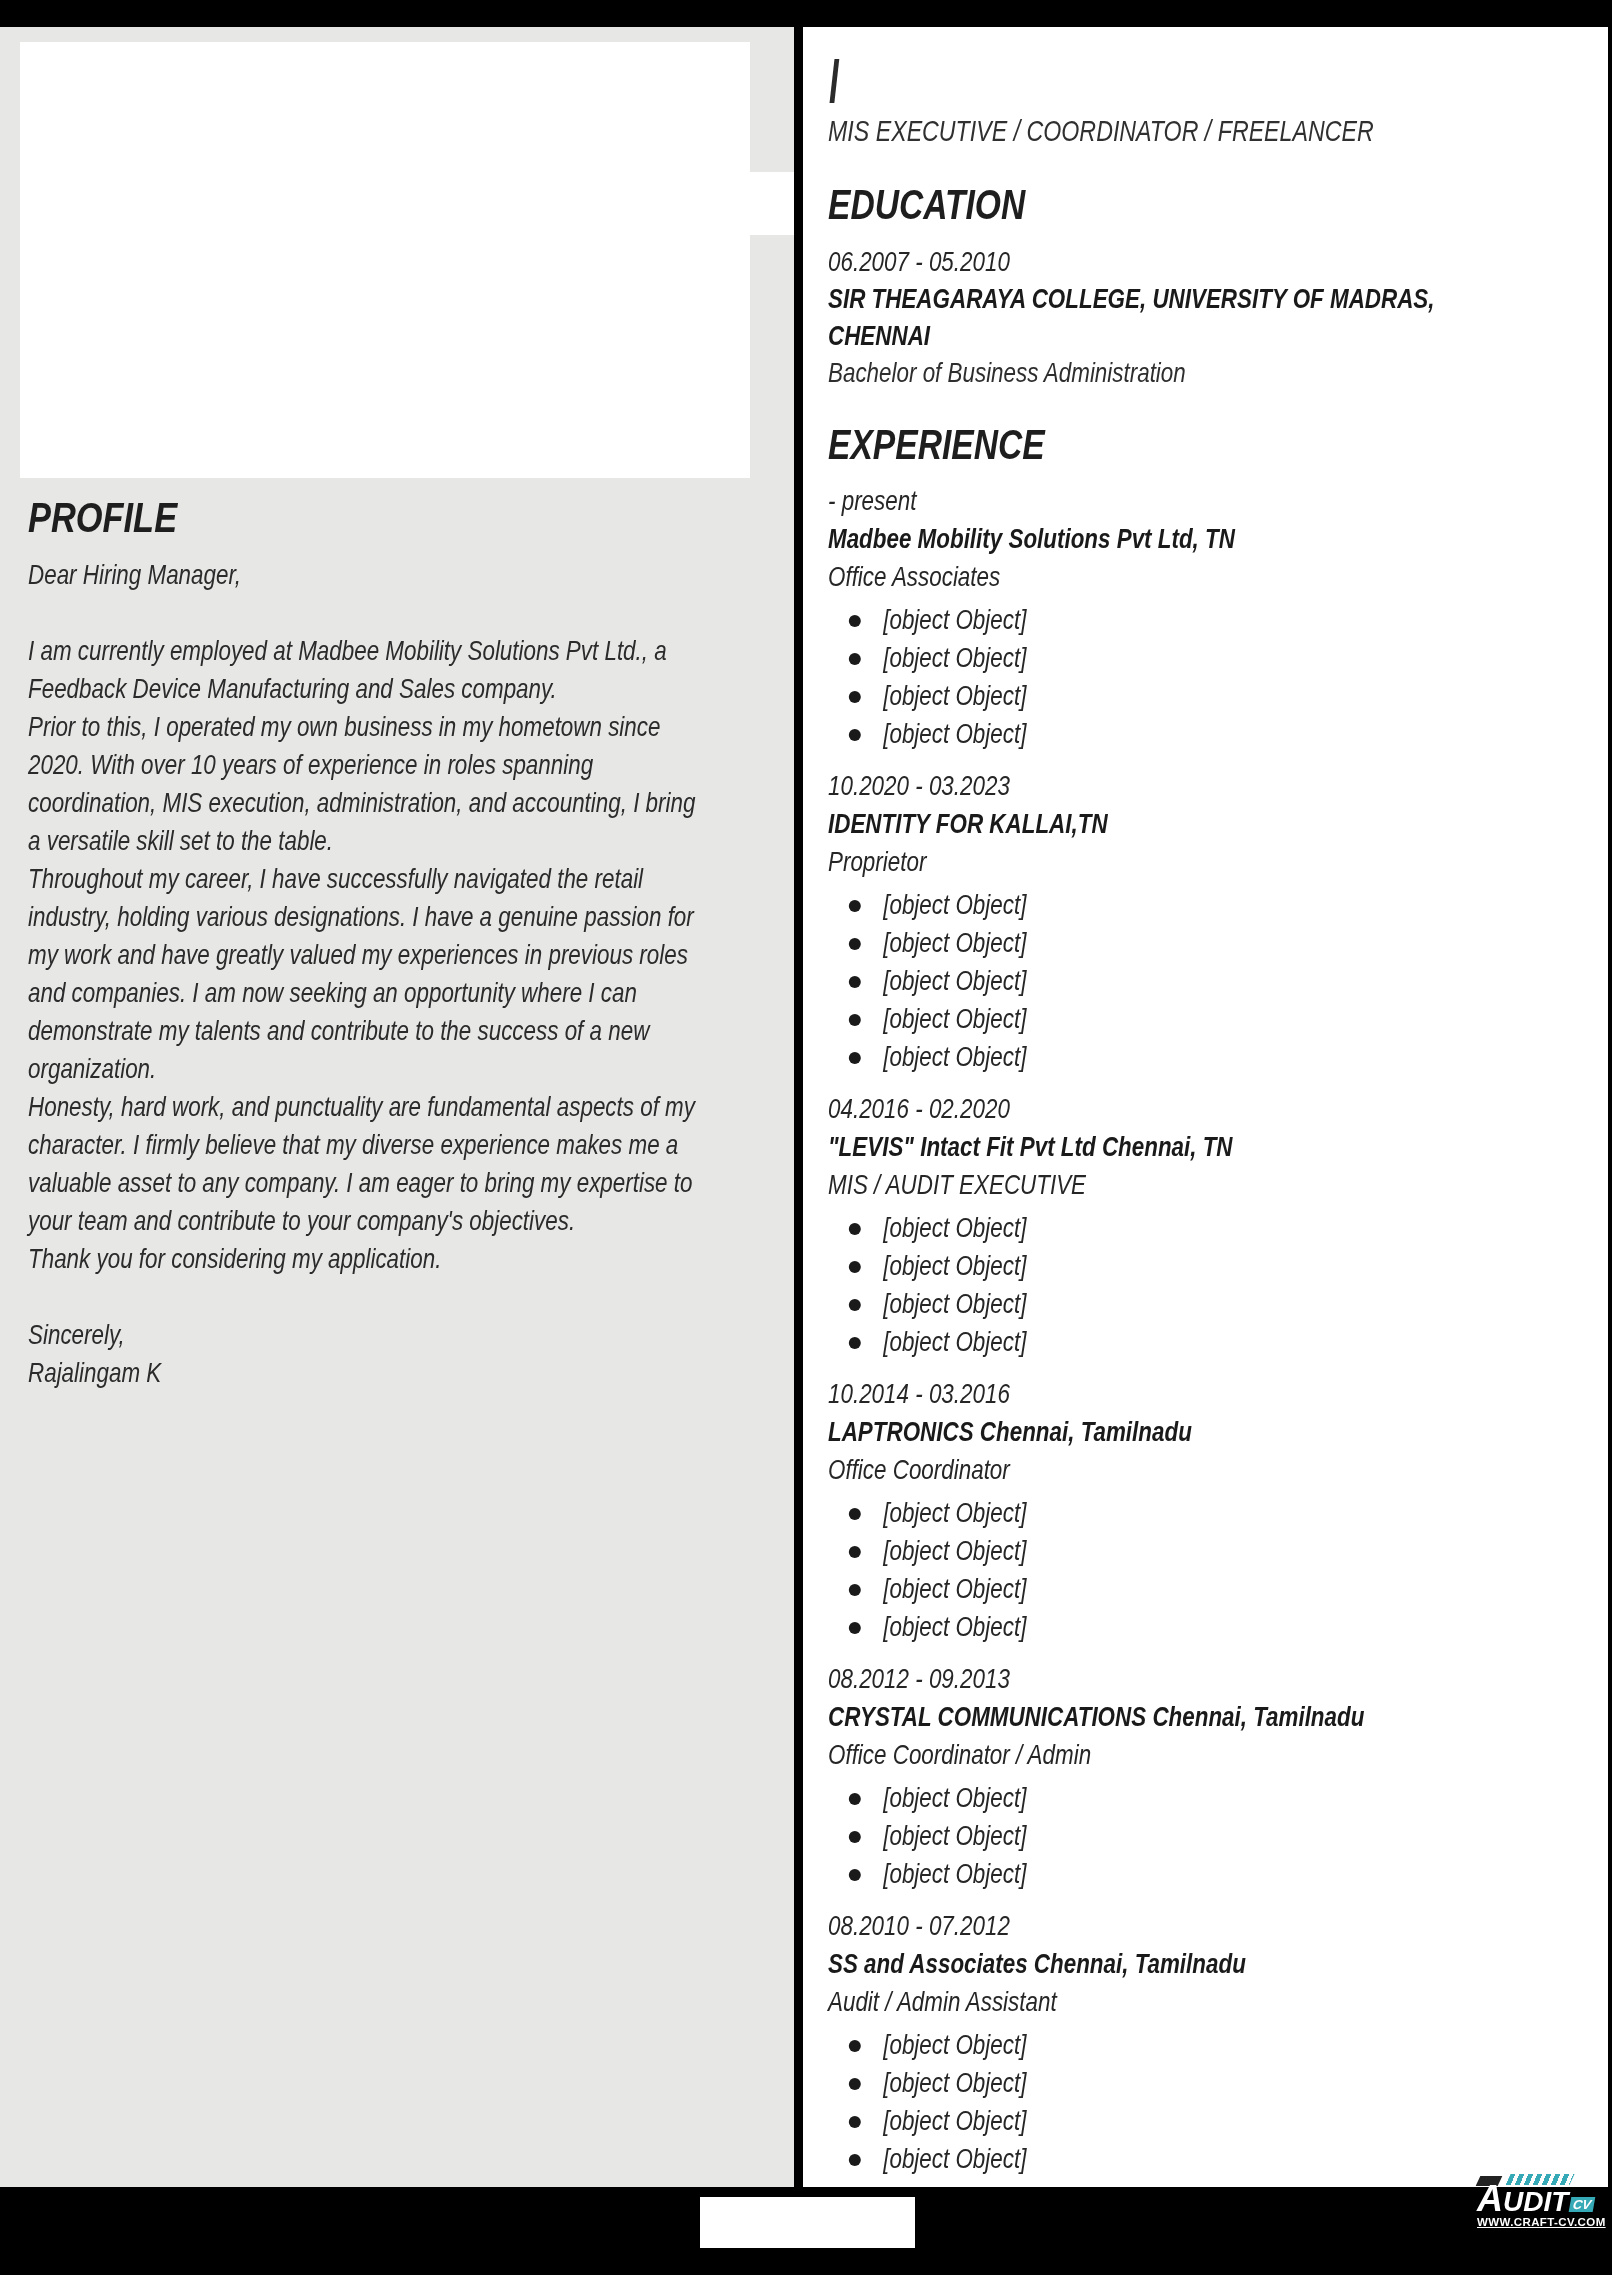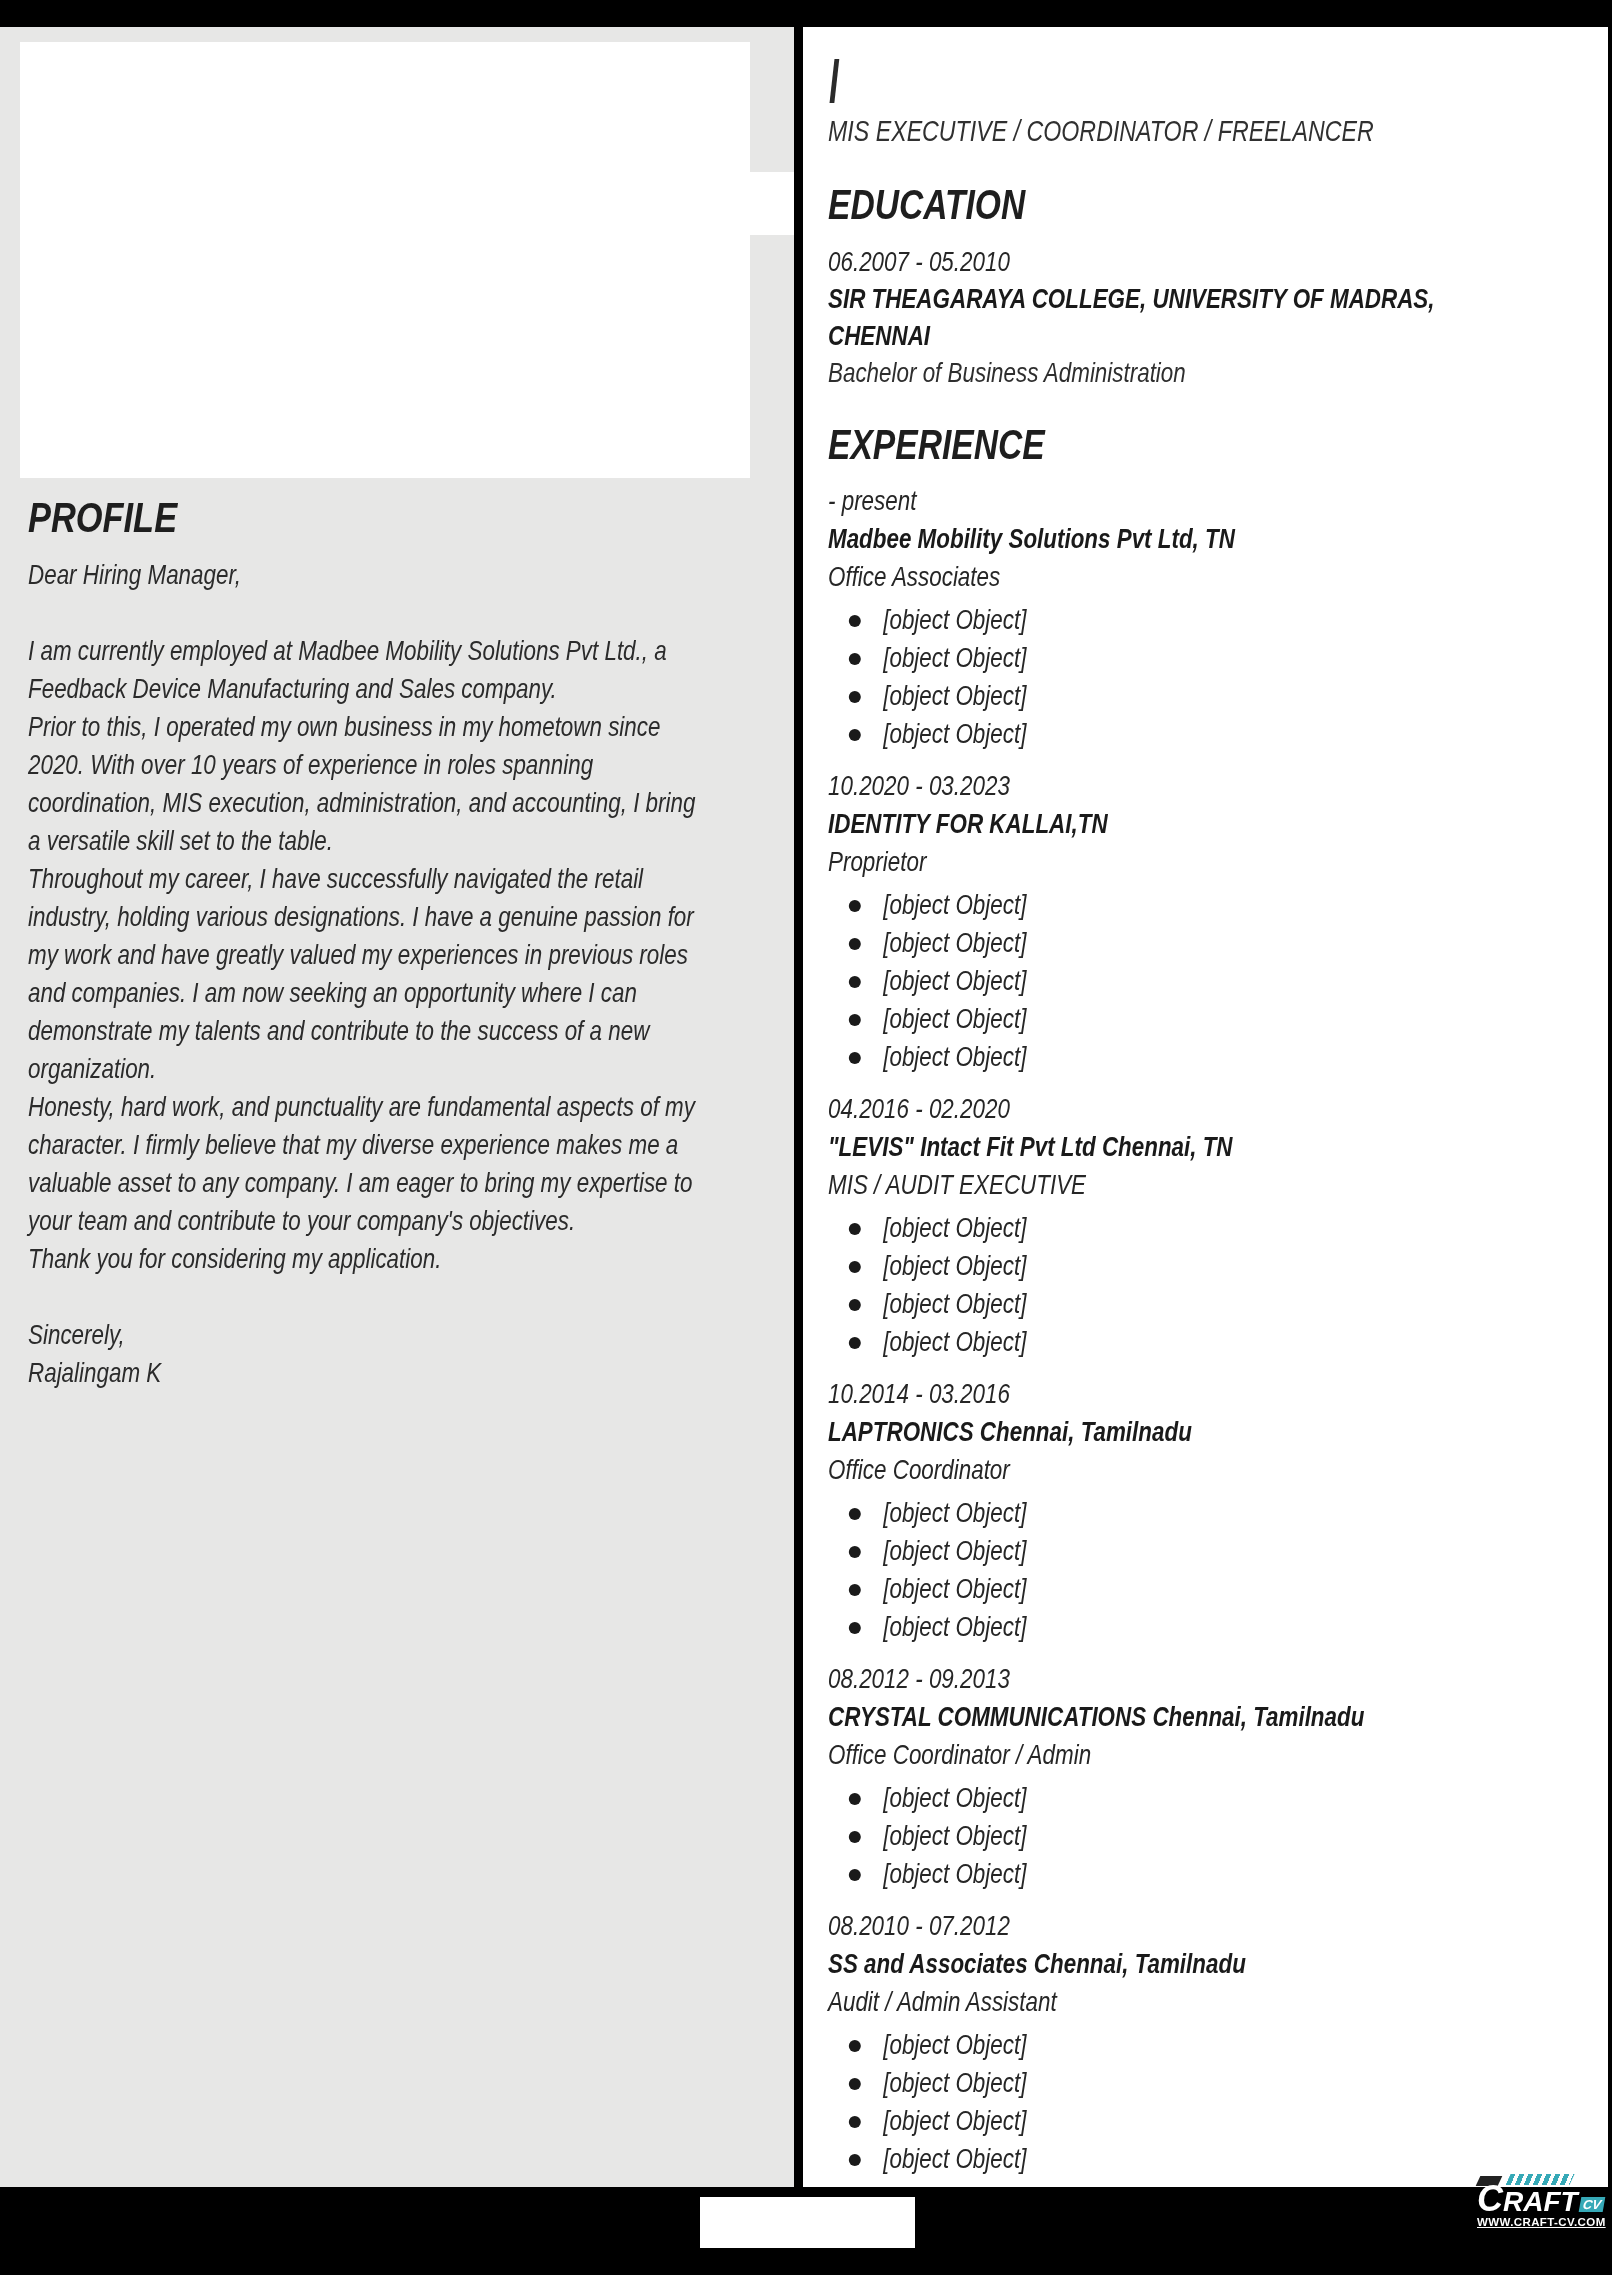--- a/index.html
+++ b/index.html
@@ -205,18 +205,18 @@
       </div>
   </div>
 
   <div class="abs footer-band"></div>
   <div class="abs footer-white-box"></div>
 
   <div class="abs logo">
     <div class="logo-c-top"></div>
     <div class="logo-hatch"></div>
     <div class="logo-row">
-      <span class="logo-brand">CRAFT</span><span class="cv-badge">CV</span>
+      <span class="logo-brand">AUDIT</span><span class="cv-badge">CV</span>
     </div>
     <div class="logo-url">WWW.CRAFT-CV.COM</div>
   </div>
 
 </div>
 
 </body></html>

